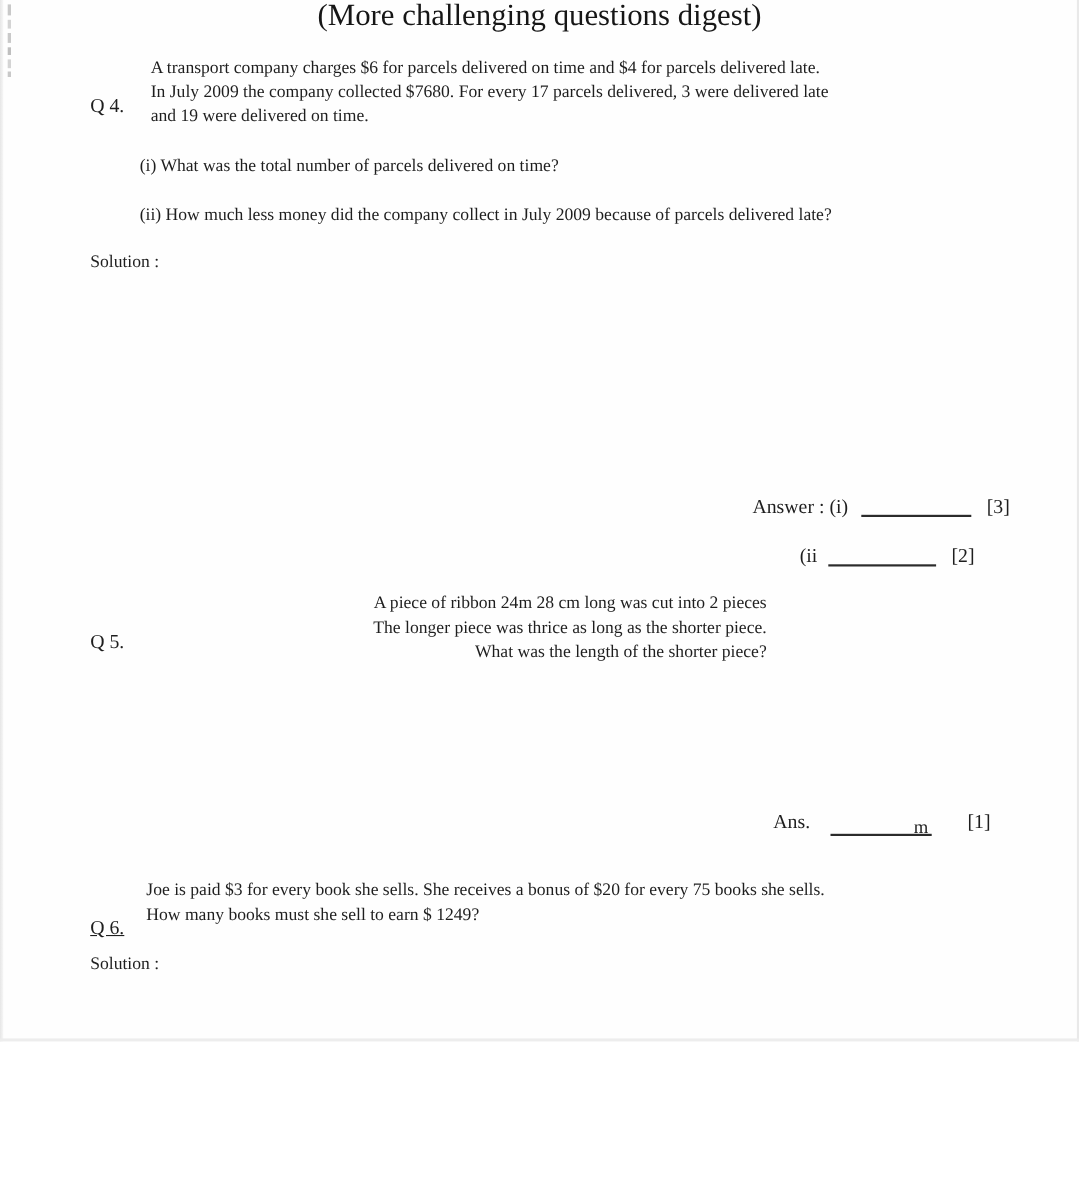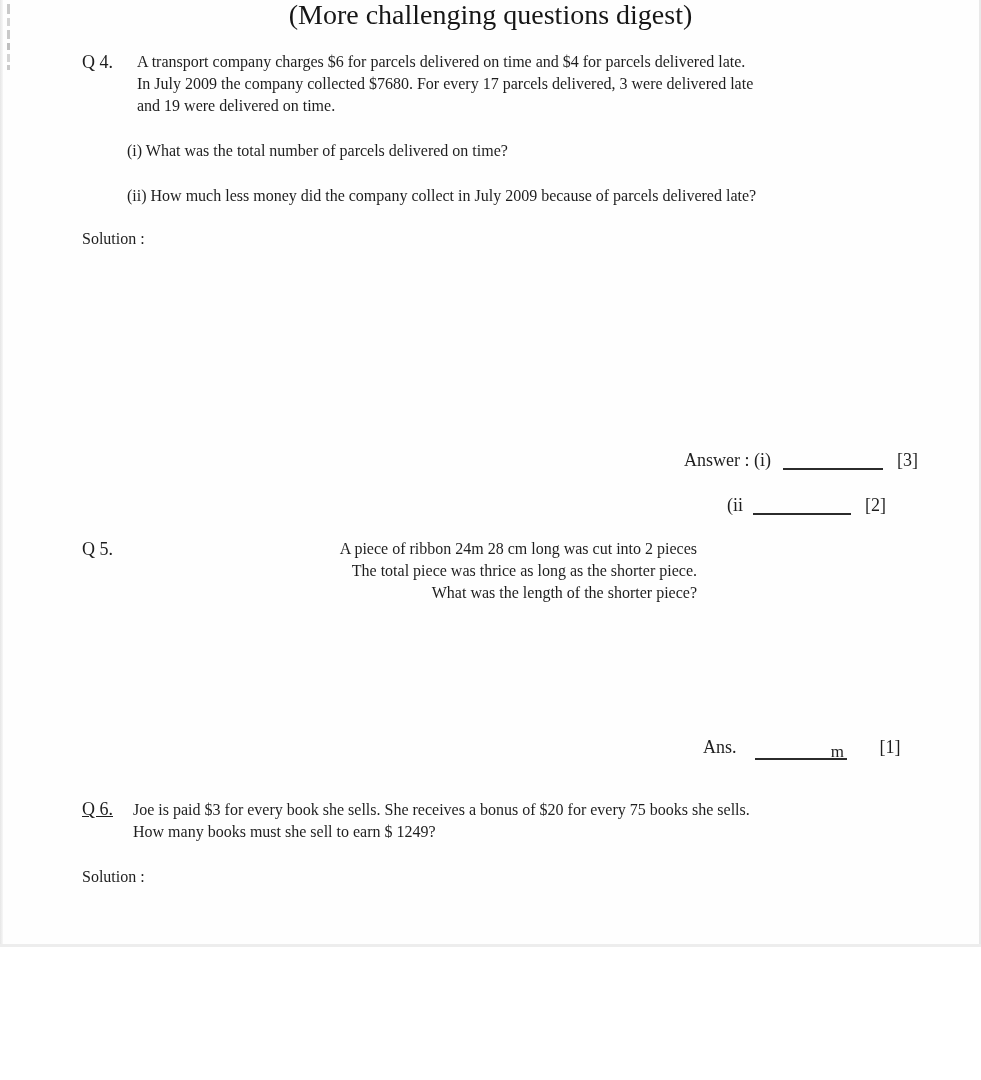--- a/index.html
+++ b/index.html
@@ -24,20 +24,21 @@
     text-align: center;
     font-size: 28px;
     line-height: 34px;
     color: #161616;
   }
   .qlabel {
     position: absolute;
     font-size: 18px;
     line-height: 22px;
     white-space: nowrap;
+    margin-top: 34px;
   }
   .qtext {
     position: absolute;
     font-size: 16px;
     line-height: 22px;
   }
   .qtext div { white-space: nowrap; }
   .ansrow {
     position: absolute;
     font-size: 18px;
@@ -116,21 +117,21 @@
   </div>
   <div class="ansrow" style="left:727px; top:494px;">
     <span>(ii</span>
     <span class="blank" style="width:98px; margin-left:5px; margin-right:10px;"></span>
     <span>[2]</span>
   </div>
 
   <div class="qlabel" style="left:82px; top:538px;">Q 5.</div>
   <div class="qtext" style="left:137px; top:538px; width:560px;text-align:right;">
     <div>A piece of ribbon 24m 28 cm long was cut into 2 pieces</div>
-    <div>The total piece was thrice as long as the shorter piece.</div>
+    <div>The longer piece was thrice as long as the shorter piece.</div>
     <div>What was the length of the shorter piece?</div>
   </div>
 
   <div class="ansrow" style="left:703px; top:736px;">
     <span>Ans.</span>
     <span class="blank unit" style="width:89px; margin-left:14px; margin-right:28px;"><span>m</span></span>
     <span>[1]</span>
   </div>
 
   <div class="qlabel" style="left:82px; top:798px;text-decoration:underline;">Q 6.</div>

